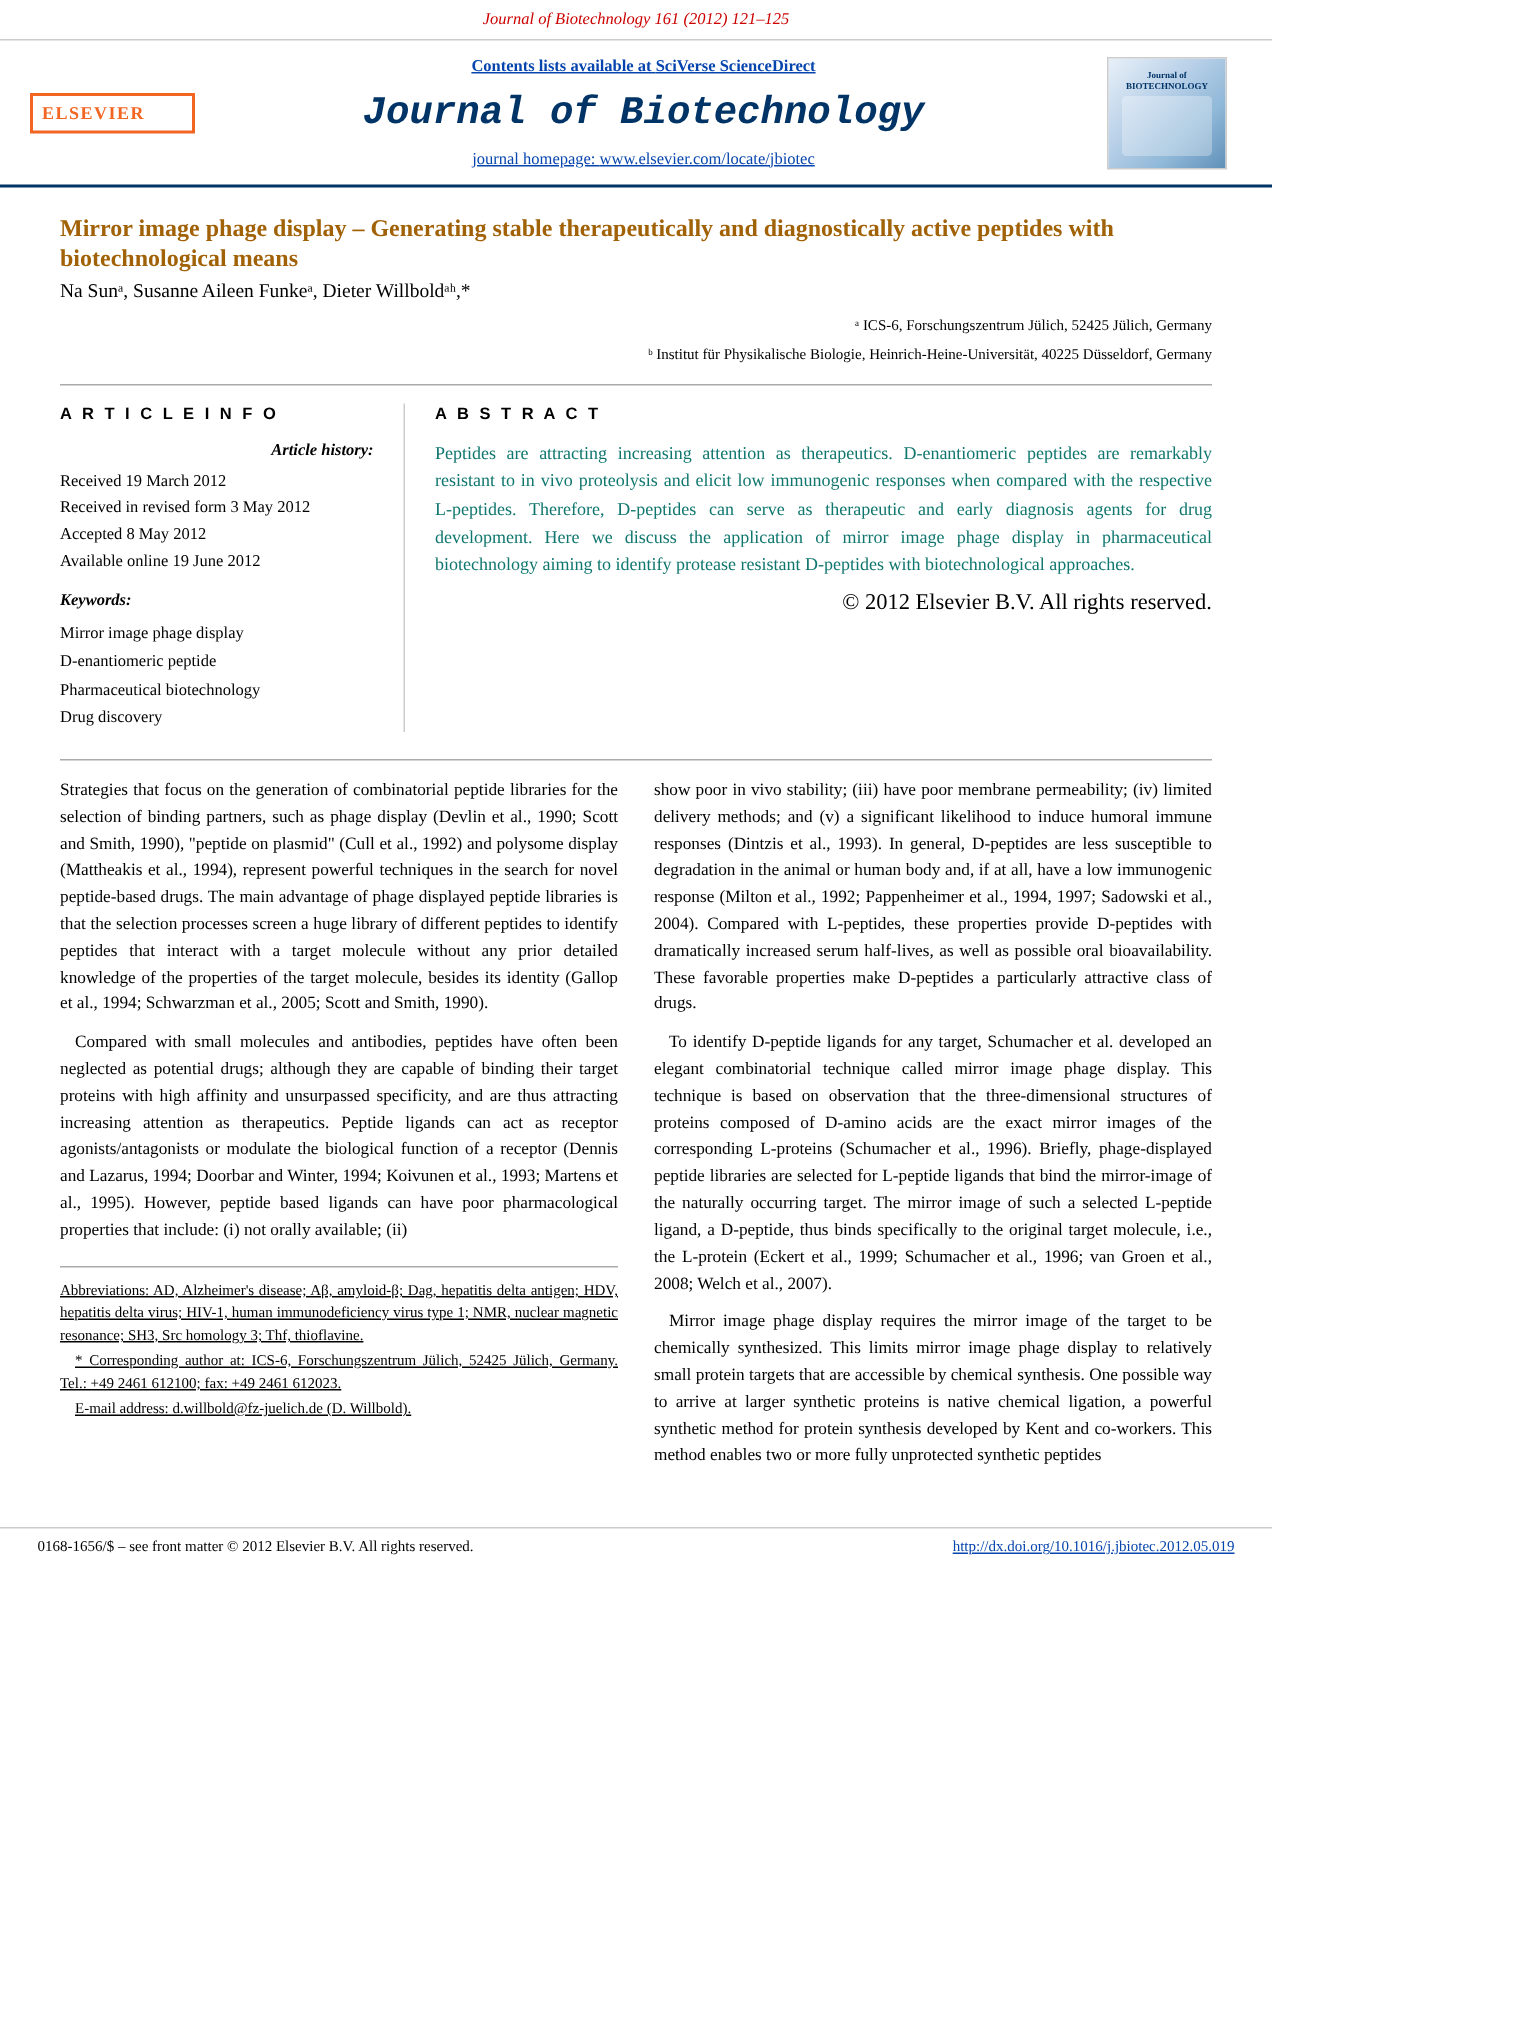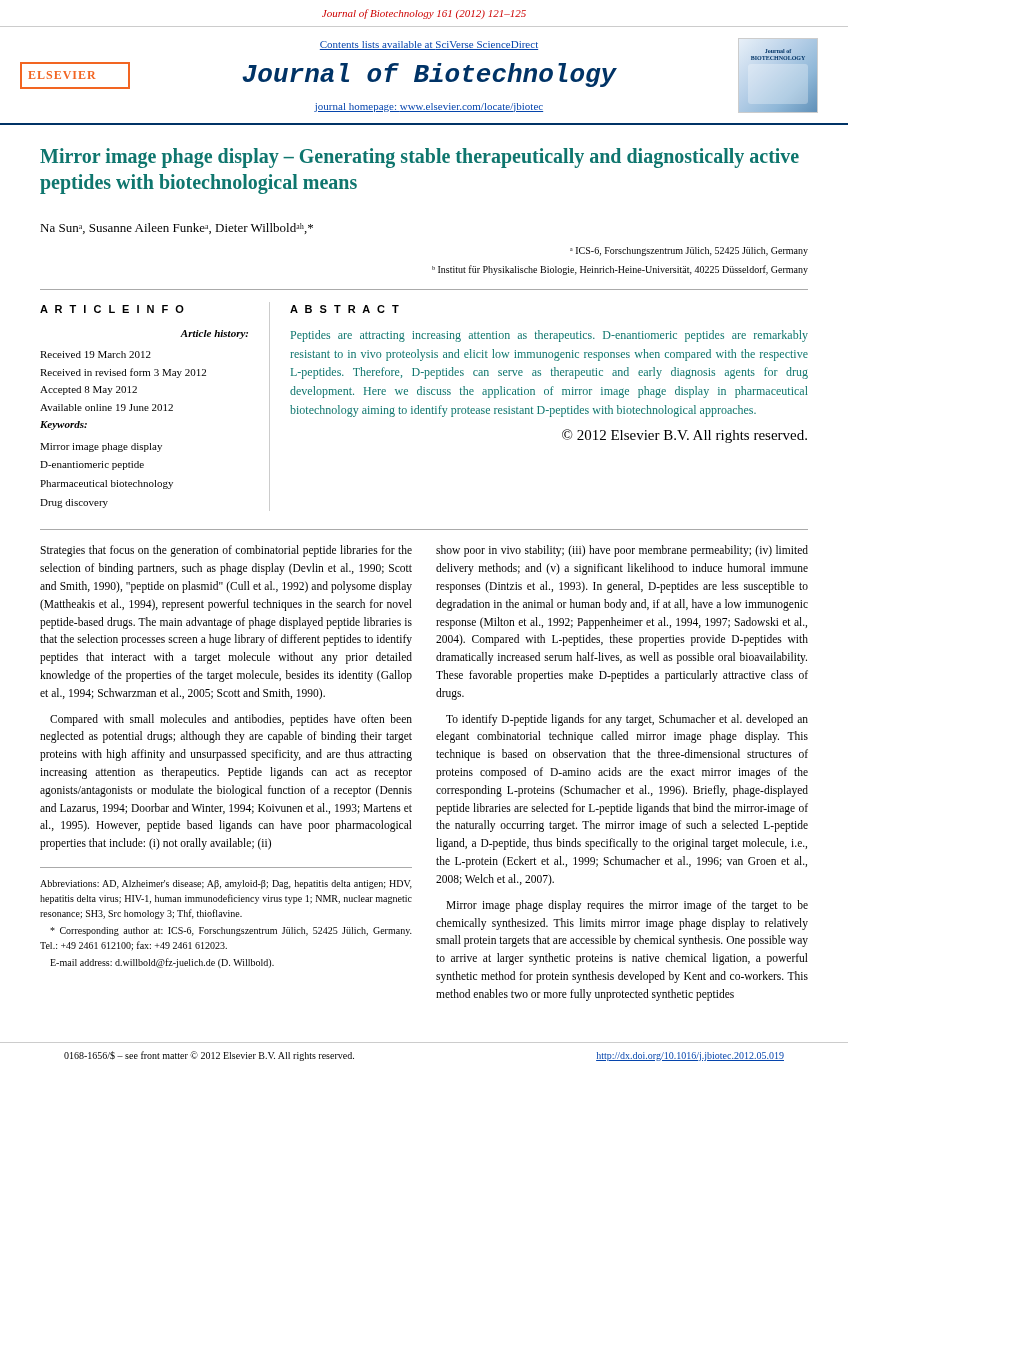--- a/index.html
+++ b/index.html
@@ -56,20 +56,21 @@
       flex: 1;
       text-align: center;
       display: flex;
       flex-direction: column;
       justify-content: center;
       gap: 4px;
     }
     .sciverse-link {
       font-size: 11px;
       color: #555;
+      font-weight: bold;
     }
     .sciverse-link span {
       color: #0645ad;
       text-decoration: underline;
     }
     .journal-title-header {
       font-size: 26px;
       font-weight: bold;
       color: #003366;
       font-style: italic;
@@ -118,25 +119,25 @@
       background: rgba(255,255,255,0.3);
       border-radius: 3px;
       margin-top: 2px;
     }
     
     .main-content {
       padding: 18px 40px 20px 40px;
     }
     
     .article-title {
-      font-size: 20px;
-      font-weight: bold;
-      color: #0f766e;
+      font-size: 16px;
+      font-weight: bold;
+      color: #a16207;
       line-height: 1.3;
-      margin-bottom: 24px;
+      margin-bottom: 1px;
       font-family: 'Times New Roman', serif;
     }
     .authors {
       font-size: 13px;
       color: #000;
       margin-bottom: 6px;
     }
     .affiliations {
       font-size: 10px;
       color: #000;
@@ -184,20 +185,21 @@
     }
     .article-history-item {
       font-size: 11px;
       color: #000;
       line-height: 1.6;
     }
     .keywords-label {
       font-style: italic;
       font-size: 11px;
       font-weight: bold;
+      margin-top: 10px;
       margin-bottom: 4px;
       font-family: 'Times New Roman', serif;
     }
     .keyword-item {
       font-size: 11px;
       color: #000;
       line-height: 1.7;
     }
     .abstract-text {
       font-size: 12px;
@@ -239,26 +241,27 @@
     .footnotes-area {
       margin-top: 14px;
       padding-top: 8px;
       border-top: 1px solid #aaa;
       font-size: 10px;
       color: #000;
       line-height: 1.5;
     }
     .footnotes-area p {
       margin-bottom: 2px;
+      text-decoration: underline;
     }
     .bottom-bar {
       display: flex;
       justify-content: space-between;
       align-items: center;
-      padding: 6px 64px;
+      padding: 6px 25px;
       border-top: 1px solid #ccc;
       font-size: 10px;
       color: #000;
       margin-top: 10px;
     }
     .bottom-bar .issn {
       color: #000;
     }
     .bottom-bar .doi-link {
       color: #0645ad;

